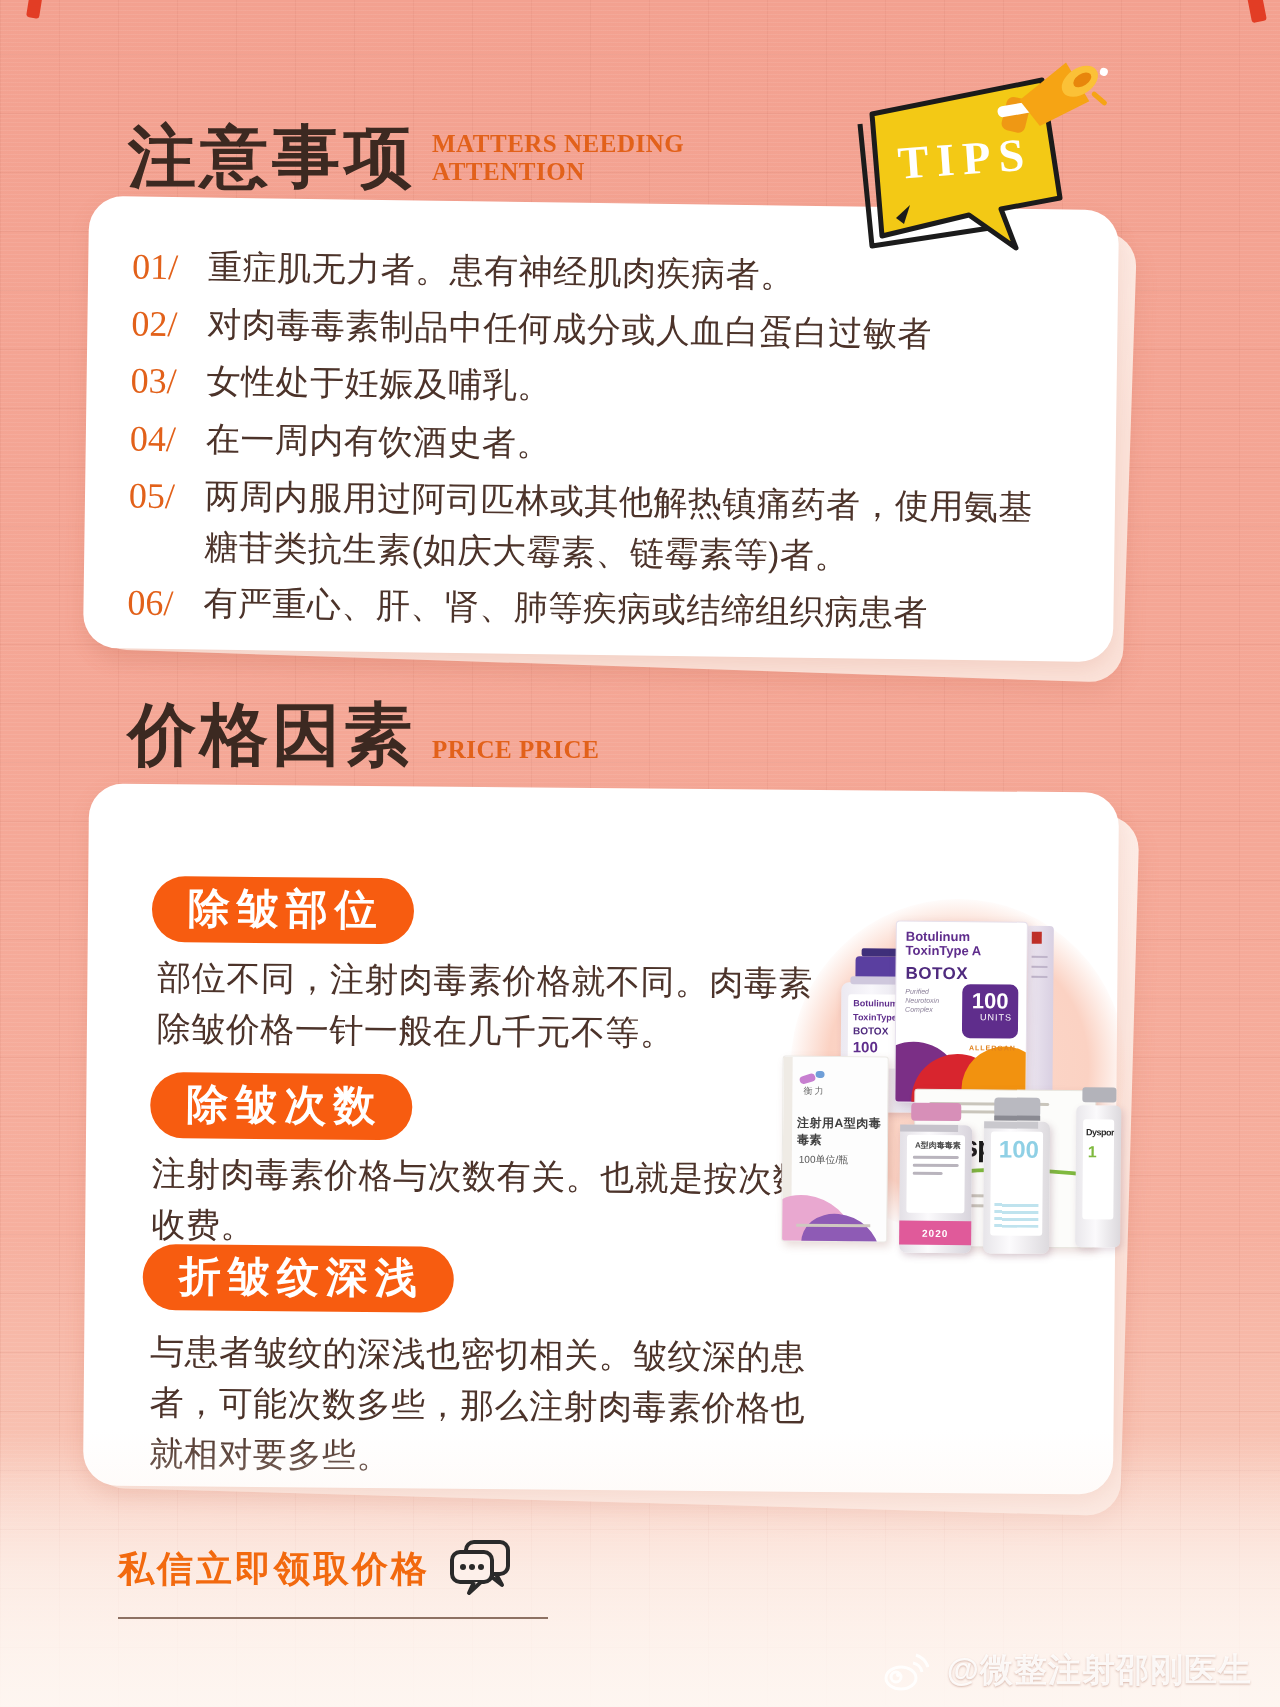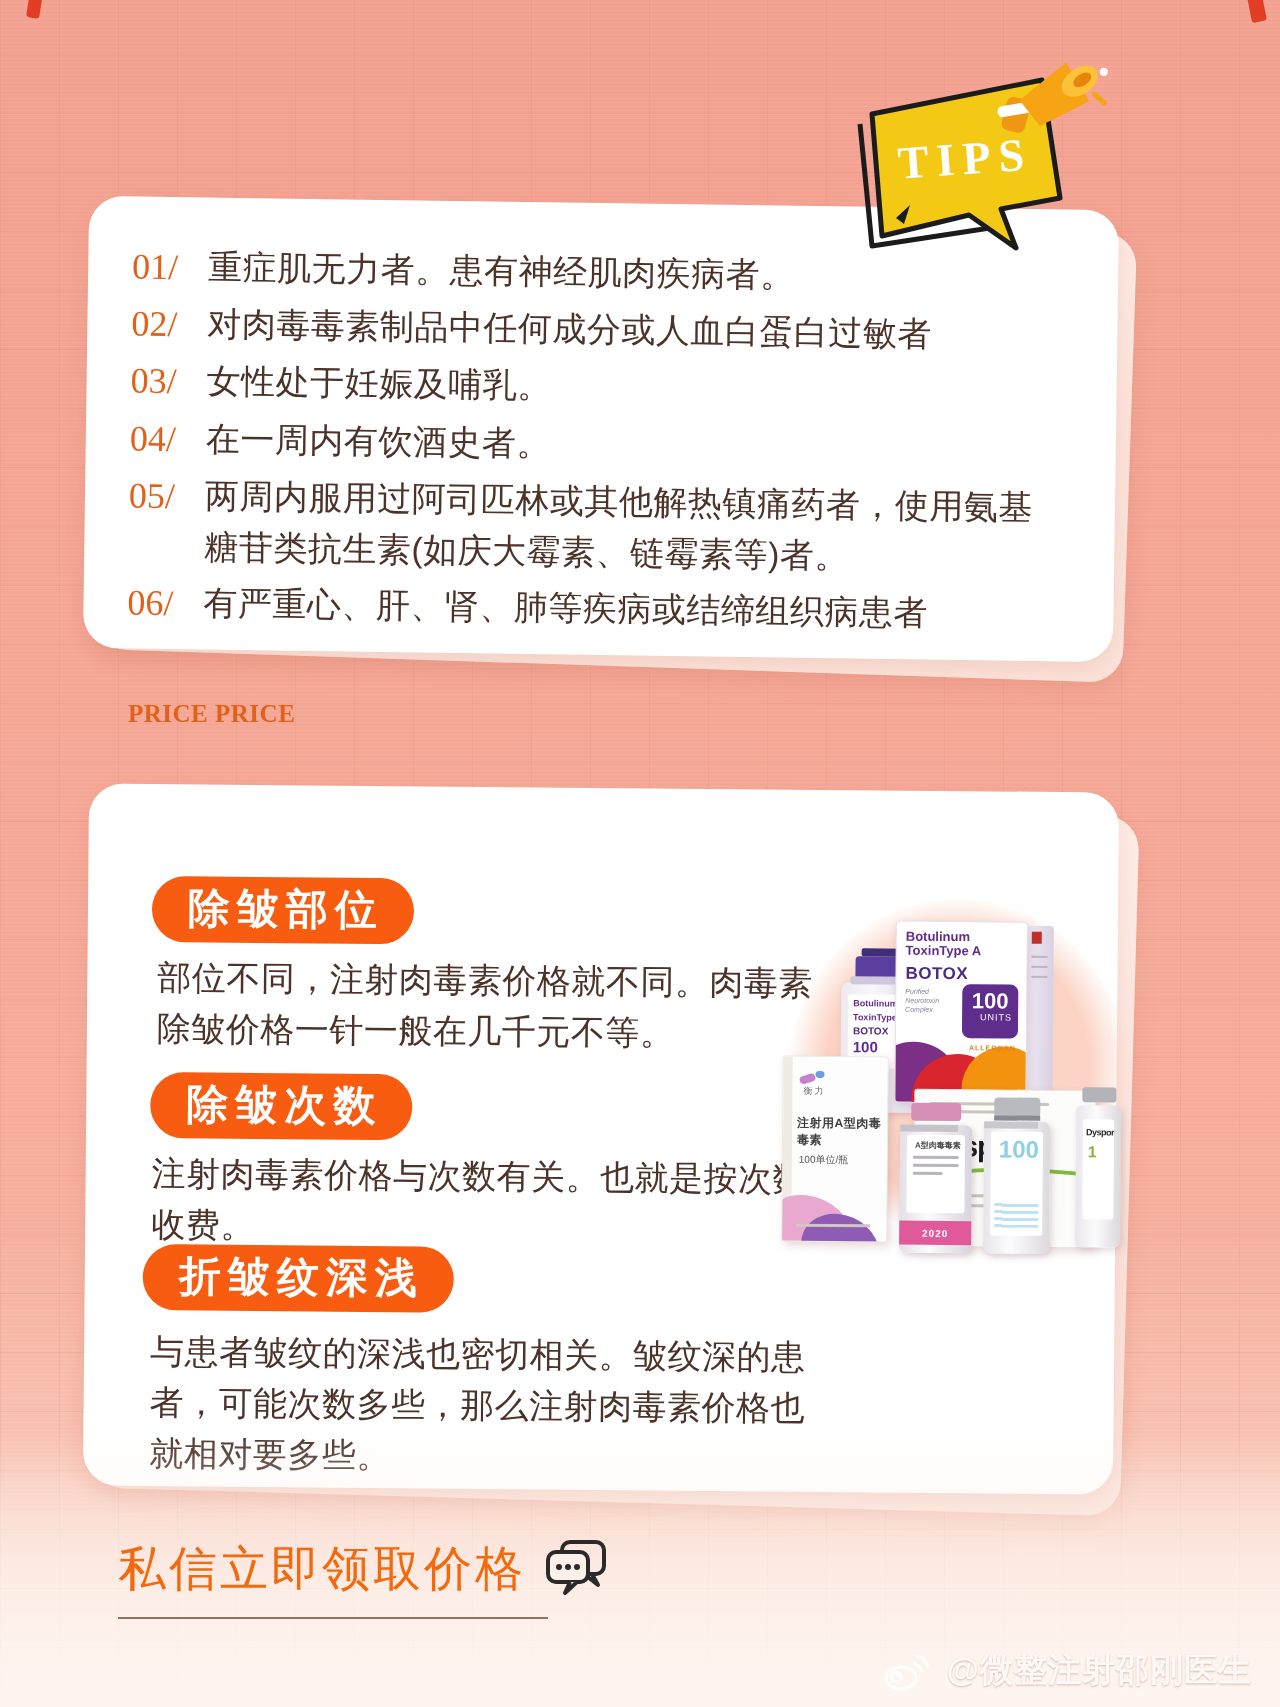--- a/index.html
+++ b/index.html
@@ -131,36 +131,43 @@
   .gv-stripes{position:absolute;left:4px;right:4px;bottom:8px;height:26px;
     background:repeating-linear-gradient(0deg,#bfe3ee 0 3px, #ffffff 3px 7px);}
   .dysport-vial{left:300px;top:205px;width:45px;height:142px;z-index:3;background:linear-gradient(90deg,#e9e7eb,#fbfafc 45%,#dcd9dd);border-radius:6px;box-shadow:2px 3px 7px rgba(120,70,100,0.2);}
   .dysport-vial .cap{position:absolute;left:50%;transform:translateX(-50%);top:-18px;width:34px;height:15px;background:#b3b3ba;border-radius:3px;}
   .dysport-vial .vial-label{top:14px;height:100px;}
   .dv-brand{font-size:9px;font-weight:800;color:#2a2a2a;margin:8px 0 0 3px;letter-spacing:-0.5px;}
   .dv-num{font-size:16px;font-weight:700;color:#7fb93e;margin:6px 0 0 5px;}
 
   
   .cta-row{position:absolute;left:118px;top:1538px;display:flex;align-items:center;gap:18px;z-index:6;}
-  .cta-text{font-size:48px;font-weight:400;color:#f2690e;letter-spacing:3px;line-height:1.1;}
+  .cta-text{font-size:36px;font-weight:700;color:#f2690e;letter-spacing:3px;line-height:1.1;}
   .cta-underline{position:absolute;left:118px;top:1617px;width:430px;height:2px;background:#8d7163;z-index:6;}
 
   
   .watermark{position:absolute;right:28px;bottom:14px;display:flex;align-items:center;gap:18px;z-index:6;
     color:rgba(255,255,255,0.88);font-size:33px;font-weight:700;letter-spacing:1px;
     text-shadow:0 1px 2px rgba(170,110,90,0.45);}
 </style>
 </head>
 <body>
 
 <div class="page">
   <div class="bg-texture"></div>
   <div class="corner-mark left"></div>
   <div class="corner-mark right"></div>
 
+  <div class="sec-header" id="header-attention">
+    <div class="cn">注意事项</div>
+    <div class="en">
+      <div>MATTERS NEEDING</div>
+      <div>ATTENTION</div>
+    </div>
+  </div>
 
   <div class="tips-wrap">
     <svg width="270" height="240" viewBox="0 0 270 240">
       <path d="M22 74 L34 196 L152 178" fill="none" stroke="#1b1b1b" stroke-width="5" stroke-linejoin="round"></path>
       <path d="M34 64 L204 30 L222 148 L163 159 L178 198 L131 165 L44 186 Z" fill="#f3c915" stroke="#1b1b1b" stroke-width="5" stroke-linejoin="round"></path>
       <path d="M58 168 L72 155 L66 174 Z" fill="#1b1b1b"></path>
       <text x="128" y="124" transform="rotate(-4 128 124)" font-family="Liberation Serif, serif" font-size="46" font-weight="bold" fill="#ffffff" letter-spacing="8" text-anchor="middle" id="tips-text">TIPS</text>
       <g transform="translate(160,-4) rotate(14 45 55)">
         <rect x="10" y="58" width="24" height="34" rx="7" fill="#ef9814"></rect>
         <rect x="2" y="64" width="38" height="11" rx="5" fill="#ffffff" transform="rotate(-24 21 69)"></rect>
@@ -197,20 +204,21 @@
         <span class="att-text">两周内服用过阿司匹林或其他解热镇痛药者，使用氨基糖苷类抗生素(如庆大霉素、链霉素等)者。</span>
       </div>
       <div class="att-item">
         <span class="att-num">06/</span>
         <span class="att-text">有严重心、肝、肾、肺等疾病或结缔组织病患者</span>
       </div>
     </div>
   </div>
 
   <div class="sec-header" id="header-price">
+    <div class="cn">价格因素</div>
     <div class="en">PRICE PRICE</div>
   </div>
 
   <div class="card-back" id="card2-back"></div>
   <div class="card" id="card2">
     <div class="pill" id="pill-1">除皱部位</div>
     <div class="factor-text" id="text-1">部位不同，注射肉毒素价格就不同。肉毒素除皱价格一针一般在几千元不等。</div>
     <div class="pill" id="pill-2">除皱次数</div>
     <div class="factor-text" id="text-2">注射肉毒素价格与次数有关。也就是按次数收费。</div>
     <div class="pill" id="pill-3">折皱纹深浅</div>

